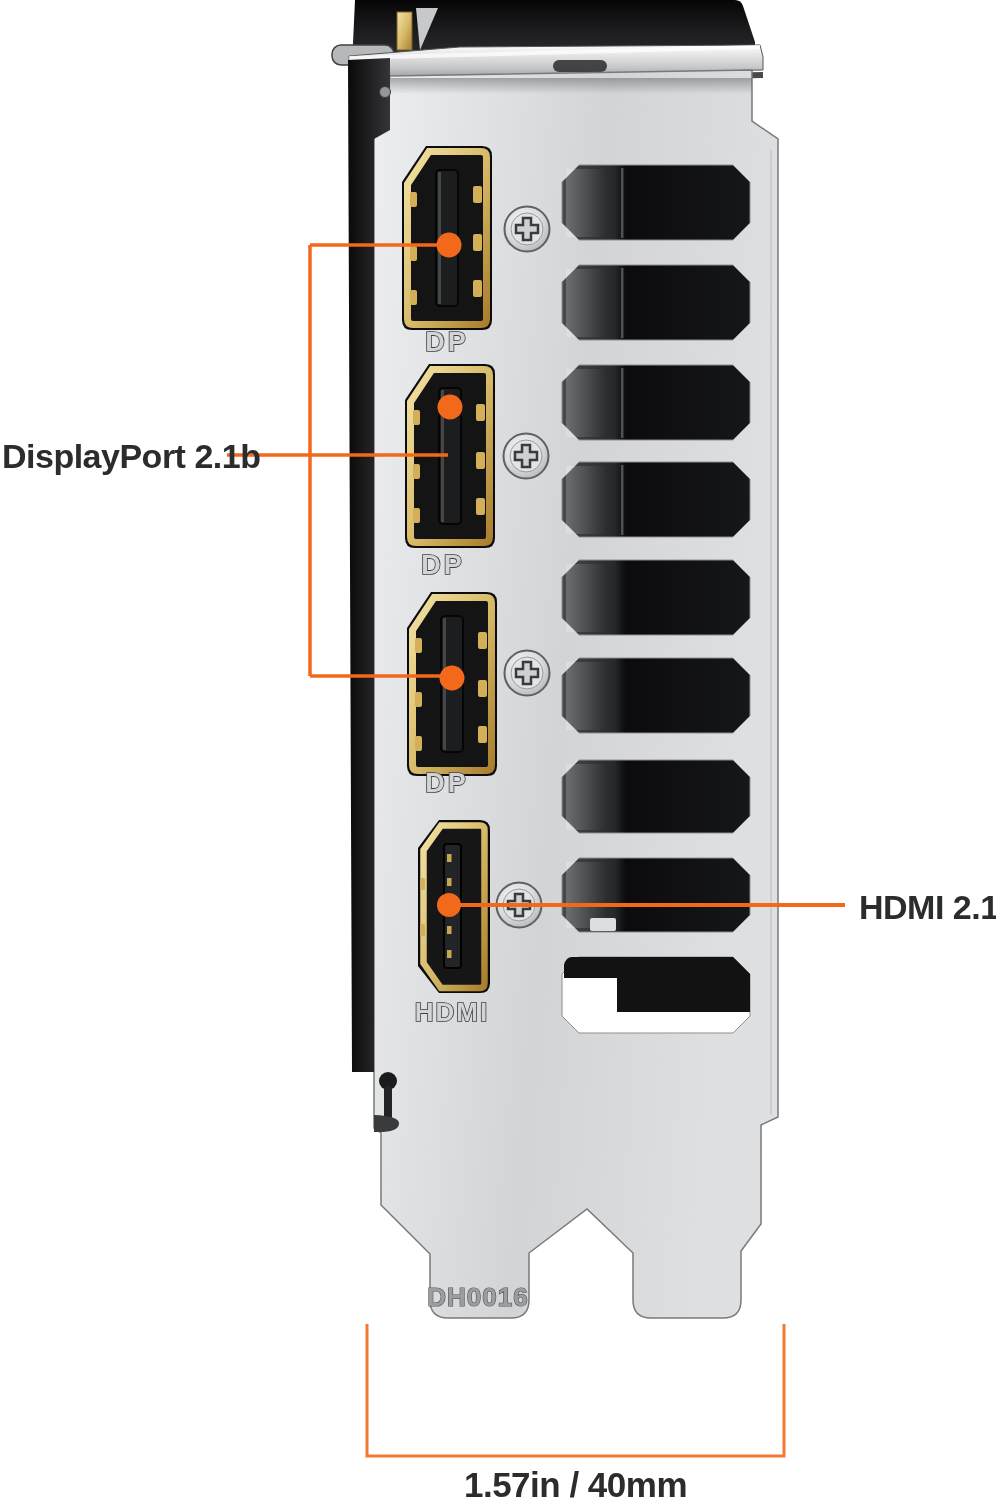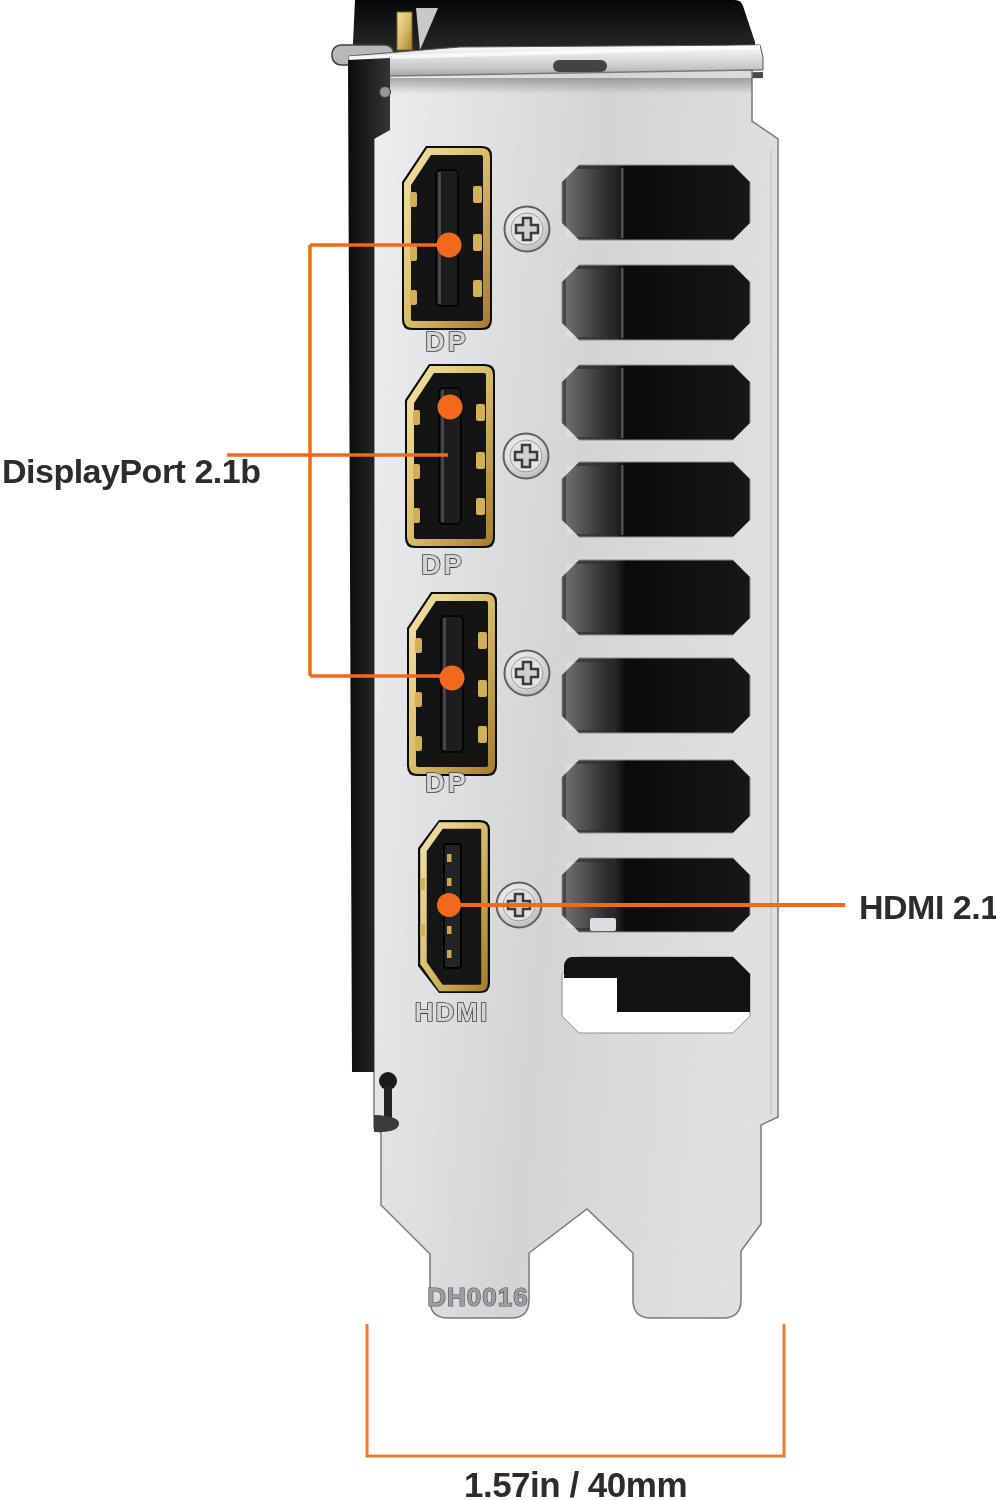--- a/index.html
+++ b/index.html
@@ -233,17 +233,17 @@
     <path d="M310,676 H452" class="orange-stroke" stroke-width="3.5"></path>
     <path d="M449,905 H845" class="orange-stroke" stroke-width="4"></path>
     <circle cx="449" cy="245" r="12.5" class="orange-fill"></circle>
     <circle cx="450" cy="407" r="12.5" class="orange-fill"></circle>
     <circle cx="452" cy="678" r="12.5" class="orange-fill"></circle>
     <circle cx="449" cy="905" r="12" class="orange-fill"></circle>
     <path d="M367,1324 V1456 H784 V1324" class="orange-stroke" stroke-width="3" opacity="0.9"></path>
   </g>
 </svg>
 
-<div class="label" style="left:2px;top:452px;">DisplayPort 2.1b</div>
+<div class="label" style="left:2px;top:437px;">DisplayPort 2.1b</div>
 <div class="label" style="left:859px;top:888px;">HDMI 2.1b</div>
 <div class="label dim" style="left:367px;top:1465px;width:417px;font-size:35px;">1.57in / 40mm</div>
 
 </div>
 
 </body></html>

